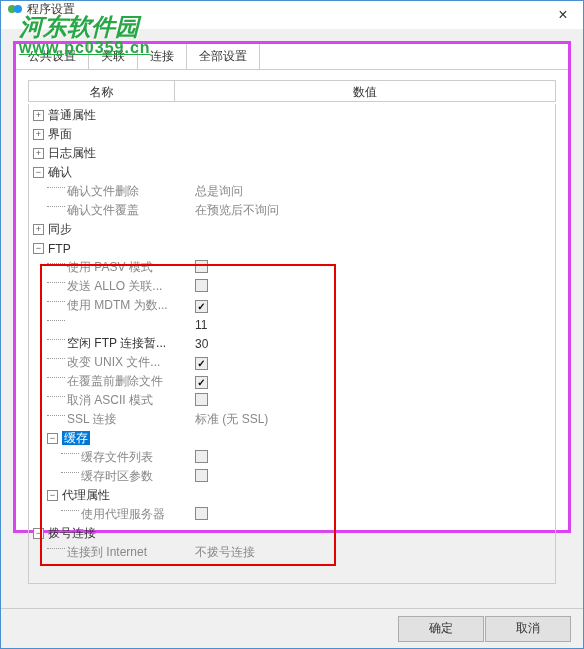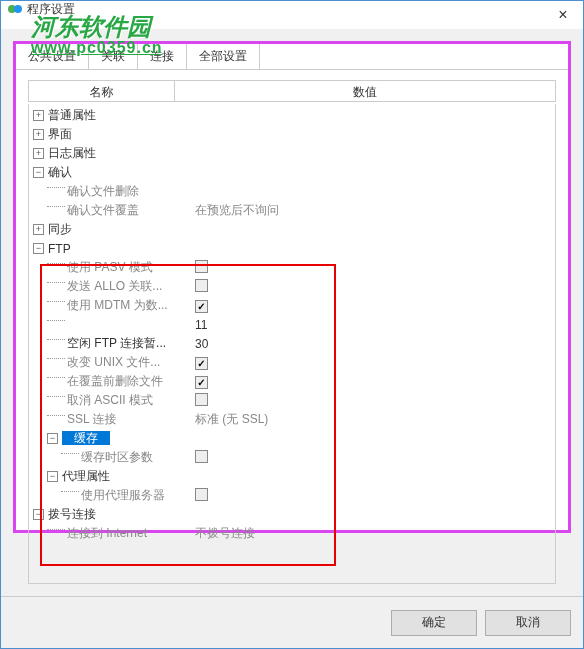--- a/index.html
+++ b/index.html
@@ -5,21 +5,21 @@
 * { margin: 0; padding: 0; box-sizing: border-box; font-family: "Microsoft YaHei", "SimSun", sans-serif; }
 body { width: 584px; height: 649px; background: #fff; position: relative; overflow: hidden; }
 
 .window { width: 584px; height: 649px; border: 1px solid #4a90d0; background: #f0f0f0; position: relative; }
 
 .titlebar { height: 28px; background: #fff; display: flex; padding-left: 6px; }
 .titlebar-icon { width: 16px; height: 16px; margin-right: 4px; display: inline-flex; align-items: center; }
 .titlebar-text { font-size: 12px; color: #333; flex: 1; }
 .titlebar-close { width: 40px; height: 28px; display: flex; align-items: center; justify-content: center; color: #333; font-size: 16px; }
 
-.watermark { position: absolute; top: 10px; left: 30px; z-index: 10; pointer-events: none; }
+.watermark { position: absolute; top: 10px; left: 18px; z-index: 10; pointer-events: none; }
 .watermark-top { font-size: 24px; font-weight: bold; color: #28a745; font-style: italic; text-shadow: 1px 1px 0 #fff; }
 .watermark-bottom { font-size: 16px; color: #28a745; font-weight: bold; letter-spacing: 1px; margin-top: -4px; text-decoration: underline; }
 
 .content-area { margin: 12px; background: #fff; border: 3px solid #d946ef; height: 492px; position: relative; }
 .tabs { display: flex; height: 26px; border-bottom: 1px solid #ccc; }
 .tab { padding: 4px 12px; font-size: 12px; border-right: 1px solid #ccc; display: flex; align-items: center; color: #333; }
 
 .tree-container { padding: 10px 12px; height: 528px; overflow: auto; }
 .tree-header { display: flex; height: 22px; border: 1px solid #ccc; margin-bottom: 2px; }
 .tree-header-col { font-size: 12px; padding: 3px 6px; color: #333; text-align: center; }
@@ -30,25 +30,25 @@
 .tree-row { display: flex; align-items: center; height: 19px; padding-left: 4px; }
 .tree-row .name-col { width: 156px; display: flex; align-items: center; }
 .tree-row .value-col { flex: 1; padding-left: 6px; }
 .expander { width: 11px; height: 11px; border: 1px solid #888; display: inline-flex; align-items: center; justify-content: center; font-size: 9px; line-height: 1; color: #555; margin-right: 4px; background: #fff; flex-shrink: 0; }
 .spacer { display: inline-block; flex-shrink: 0; }
 .dotted-line { display: inline-block; width: 18px; border-bottom: 1px dotted #999; margin-right: 2px; flex-shrink: 0; position: relative; top:-4px; }
 .node-label { white-space: nowrap; overflow: hidden; text-overflow: ellipsis; }
 .grey-text { color: #888; }
 .checkbox { width: 13px; height: 13px; border: 1px solid #888; display: inline-block; background: #eee; text-align: center; line-height: 11px; font-size: 10px; }
 .checkbox.checked::after { content: "✓"; color: #000; font-weight: bold; }
-.selected { background: #0078d7; color: #fff; padding: 0 12px; }
+.selected { background: #0078d7; color: #fff; padding: 0 2px; }
 
 .red-box { position: absolute; border: 2px solid #e60000; top: 220px; left: 24px; width: 296px; height: 302px; pointer-events: none; z-index: 5; }
 
-.button-bar { position: absolute; bottom: 0; left: 0; right: 0; height: 52px; border-top: 1px solid #ccc; background: #f0f0f0; display: flex; align-items: center; justify-content: flex-end; padding-right: 12px; gap: 8px; }
+.button-bar { position: absolute; bottom: 0; left: 0; right: 0; height: 40px; border-top: 1px solid #ccc; background: #f0f0f0; display: flex; align-items: center; justify-content: flex-end; padding-right: 12px; gap: 1px; }
 .btn { width: 86px; height: 26px; background: #e1e1e1; border: 1px solid #adadad; font-size: 12px; color: #333; display: flex; align-items: center; justify-content: center; }
 </style>
 </head>
 <body>
 
 <div class="window">
 
   <div class="titlebar">
     <span class="titlebar-icon">
       <svg width="16" height="16" viewBox="0 0 16 16">
@@ -112,20 +112,21 @@
             </div>
           <div class="value-col"></div>
         </div>
 
         <div class="tree-row">
           <div class="name-col">
               <span class="spacer" style="width:14px"></span>
               <span class="dotted-line"></span>
               <span class="node-label grey-text">确认文件删除</span>
             </div>
+          <div class="value-col grey-text">总是询问</div>
         </div>
 
         <div class="tree-row">
           <div class="name-col">
               <span class="spacer" style="width:14px"></span>
               <span class="dotted-line"></span>
               <span class="node-label grey-text">确认文件覆盖</span>
             </div>
           <div class="value-col grey-text">在预览后不询问</div>
         </div>
@@ -228,20 +229,28 @@
 
         <div class="tree-row">
           <div class="name-col">
               <span class="spacer" style="width:14px"></span>
               <span class="expander">−</span>
               <span class="node-label"><span class="selected">缓存</span></span>
             </div>
           <div class="value-col"></div>
         </div>
 
+        <div class="tree-row">
+          <div class="name-col">
+              <span class="spacer" style="width:28px"></span>
+              <span class="dotted-line"></span>
+              <span class="node-label grey-text">缓存文件列表</span>
+            </div>
+          <div class="value-col"><span class="checkbox"></span></div>
+        </div>
 
         <div class="tree-row">
           <div class="name-col">
               <span class="spacer" style="width:28px"></span>
               <span class="dotted-line"></span>
               <span class="node-label grey-text">缓存时区参数</span>
             </div>
           <div class="value-col"><span class="checkbox"></span></div>
         </div>
 

